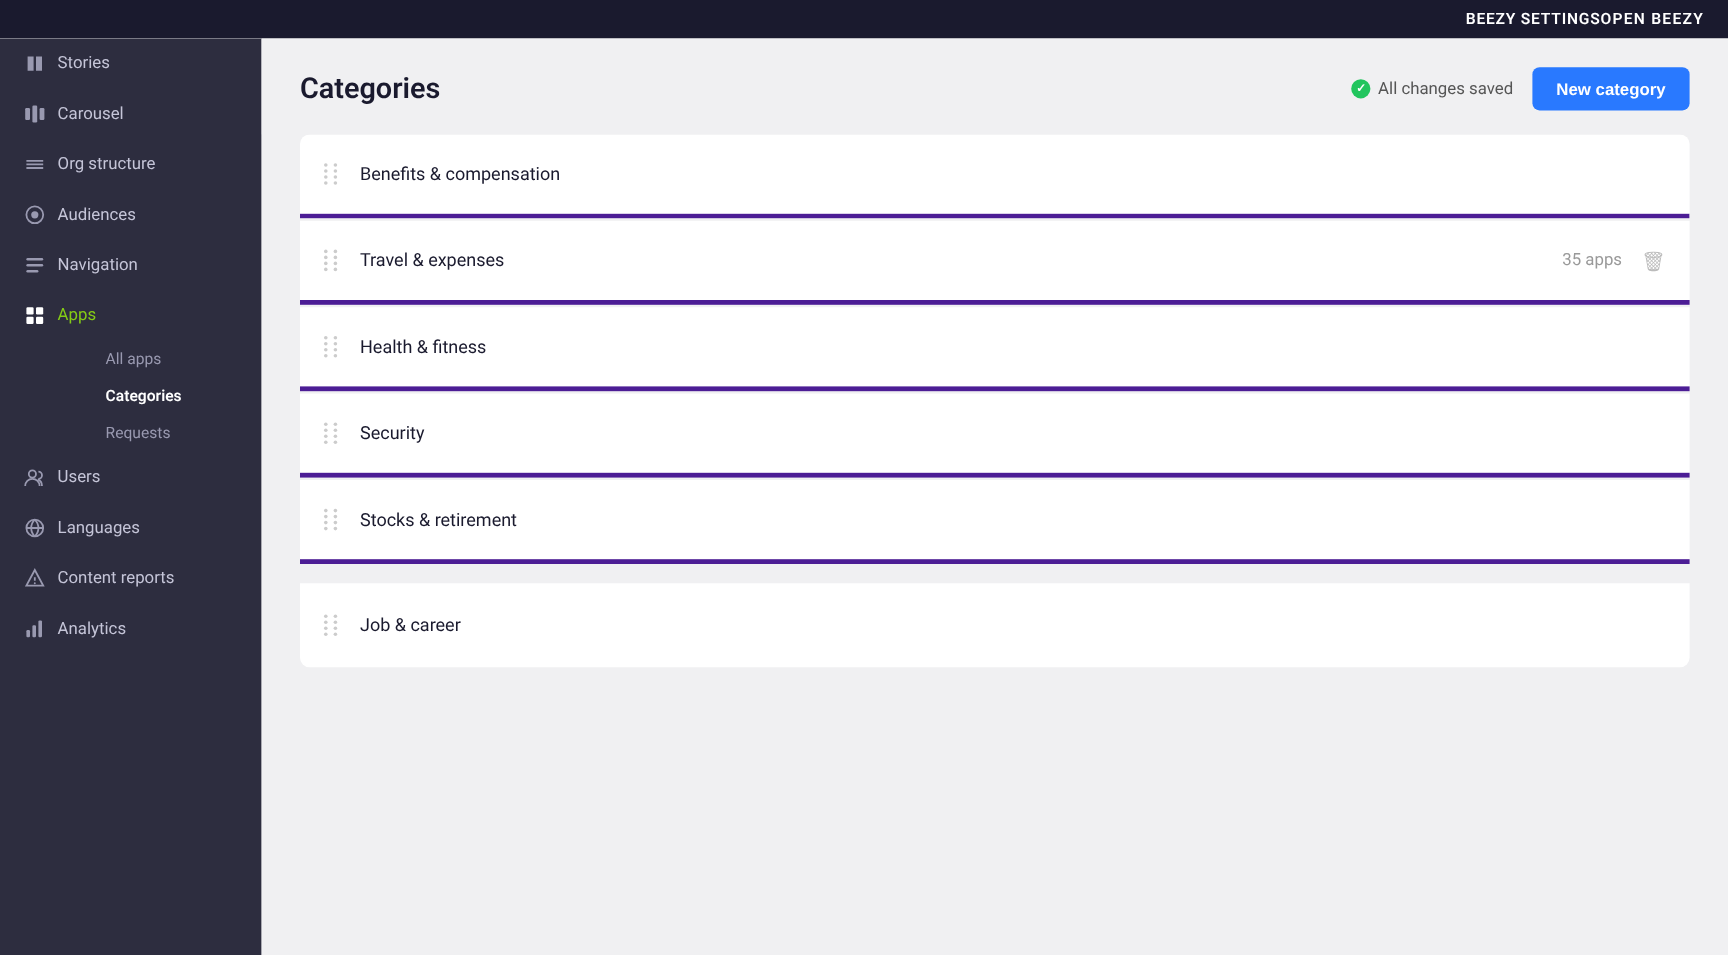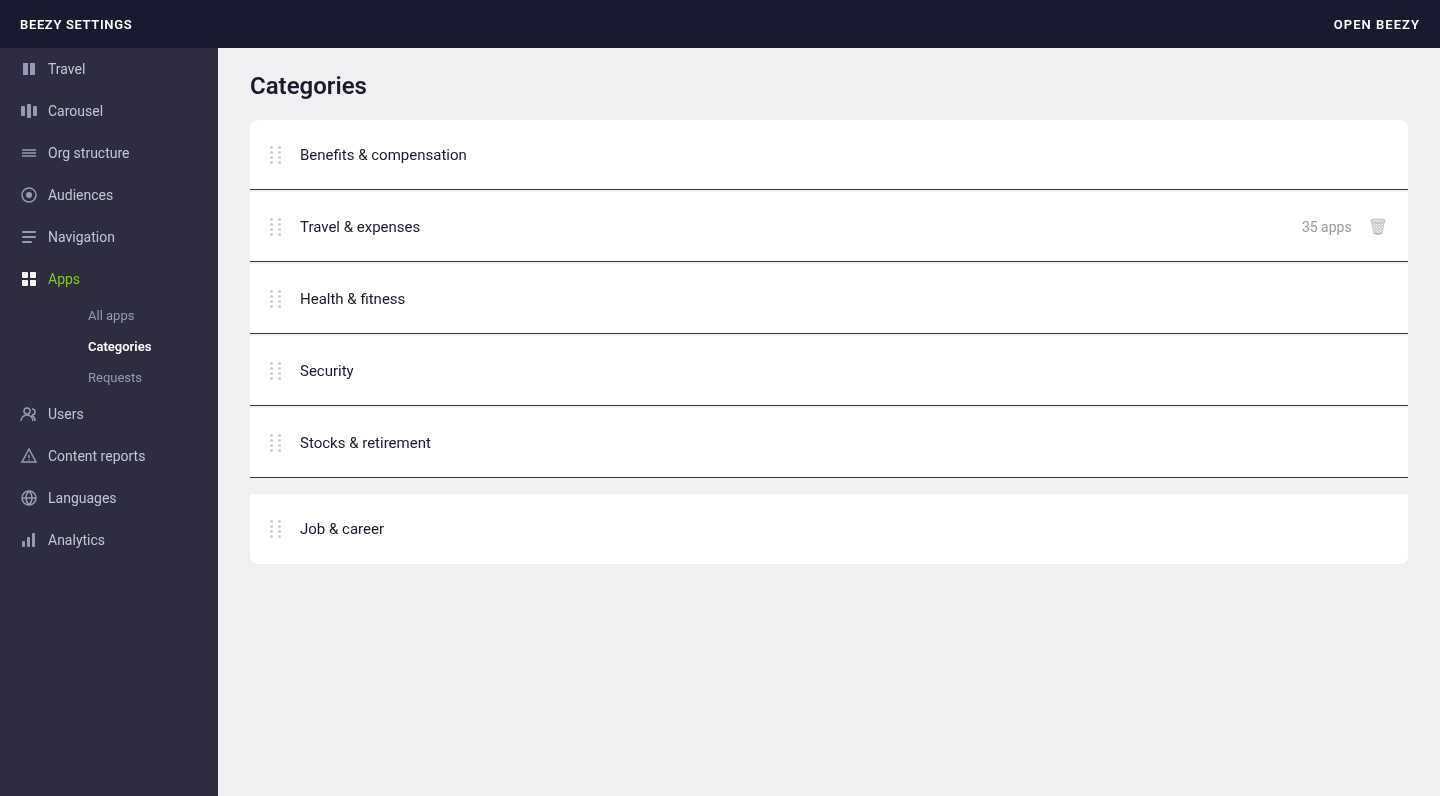--- a/index.html
+++ b/index.html
@@ -1,21 +1,21 @@
 <!DOCTYPE html>
 <html><head>
   <meta charset="utf-8">
   <style>
     * { margin: 0; padding: 0; box-sizing: border-box; }
     body { font-family: -apple-system, BlinkMacSystemFont, 'Segoe UI', Roboto, sans-serif; display: flex; flex-direction: column; height: 796px; width: 1440px; overflow: hidden; background: #f5f5f5; }
 
     
     .topbar {
-      display: flex; align-items: center; justify-content: space-between;
-      background: #1a1a2e; color: #fff; height: 48px; padding: 0 20px; flex-shrink: 0;
+      display: flex; align-items: center; justify-content: flex-end;
+      background: #1a1a2e; color: #fff; height: 32px; padding: 0 20px; flex-shrink: 0;
     }
     .topbar-title { font-size: 13px; font-weight: 600; letter-spacing: 0.05em; color: #fff; }
     .topbar-open { font-size: 13px; font-weight: 600; letter-spacing: 0.08em; color: #fff; cursor: pointer; }
 
     
     .layout { display: flex; flex: 1; overflow: hidden; }
 
     
     .sidebar {
       width: 218px; background: #2d2d3f; color: #c5c5d8; flex-shrink: 0;
@@ -53,21 +53,21 @@
     .new-category-btn {
       background: #2979ff; color: #fff; border: none; border-radius: 6px;
       padding: 10px 20px; font-size: 14px; font-weight: 600; cursor: pointer;
     }
 
     
     .categories-list { flex: 1; overflow-y: auto; padding: 0 32px 32px 32px; }
     .category-item {
       background: #fff; border-radius: 0; margin-bottom: 2px;
       display: flex; align-items: center; padding: 0 20px; height: 70px;
-      border-bottom: 1px solid #4c1d95;
+      border-bottom: 4px solid #4c1d95;
       position: relative;
     }
     .category-item:first-child { border-radius: 8px 8px 0 0; }
     .category-item:last-child { border-radius: 0 0 8px 8px; border-bottom: none; margin-top: 16px; }
     .category-item:only-child { border-radius: 8px; }
 
     .drag-handle {
       display: grid; grid-template-columns: 1fr 1fr; gap: 2px;
       width: 14px; margin-right: 16px; flex-shrink: 0; cursor: grab;
     }
@@ -93,21 +93,21 @@
 
 <div class="layout">
 
   <nav class="sidebar">
     <div class="sidebar-item">
       <span class="sidebar-icon">
         <svg width="18" height="18" viewBox="0 0 18 18" fill="none">
           <path d="M3 3h5v12H3zM10 3h5v12h-5z" fill="#9999b0"></path>
         </svg>
       </span>
-      <span>Travel</span>
+      <span>Stories</span>
     </div>
     <div class="sidebar-item">
       <span class="sidebar-icon">
         <svg width="18" height="18" viewBox="0 0 18 18" fill="none">
           <rect x="1" y="4" width="4" height="10" rx="1" fill="#9999b0"></rect>
           <rect x="7" y="2" width="4" height="14" rx="1" fill="#9999b0"></rect>
           <rect x="13" y="4" width="4" height="10" rx="1" fill="#9999b0"></rect>
         </svg>
       </span>
       <span>Carousel</span>
@@ -164,53 +164,60 @@
           <path d="M1 16c0-3.3 2.7-6 6-6s6 2.7 6 6" stroke="#9999b0" stroke-width="1.5" fill="none"></path>
           <path d="M12 4a3 3 0 010 6" stroke="#9999b0" stroke-width="1.5" fill="none"></path>
           <path d="M15 16c0-2.5-1.5-4.7-3.5-5.5" stroke="#9999b0" stroke-width="1.5" fill="none"></path>
         </svg>
       </span>
       <span>Users</span>
     </div>
     <div class="sidebar-item">
       <span class="sidebar-icon">
         <svg width="18" height="18" viewBox="0 0 18 18" fill="none">
-          <path d="M9 2L2 15h14L9 2z" stroke="#9999b0" stroke-width="1.5" fill="none"></path>
-          <line x1="9" y1="8" x2="9" y2="11" stroke="#9999b0" stroke-width="1.5"></line>
-          <circle cx="9" cy="13" r="0.8" fill="#9999b0"></circle>
-        </svg>
-      </span>
-      <span>Content reports</span>
-    </div>
-    <div class="sidebar-item">
-      <span class="sidebar-icon">
-        <svg width="18" height="18" viewBox="0 0 18 18" fill="none">
           <circle cx="9" cy="9" r="7" stroke="#9999b0" stroke-width="1.5" fill="none"></circle>
           <path d="M9 2c0 0-3 3-3 7s3 7 3 7" stroke="#9999b0" stroke-width="1.5" fill="none"></path>
           <path d="M9 2c0 0 3 3 3 7s-3 7-3 7" stroke="#9999b0" stroke-width="1.5" fill="none"></path>
           <line x1="2" y1="9" x2="16" y2="9" stroke="#9999b0" stroke-width="1.5"></line>
         </svg>
       </span>
       <span>Languages</span>
     </div>
     <div class="sidebar-item">
       <span class="sidebar-icon">
         <svg width="18" height="18" viewBox="0 0 18 18" fill="none">
+          <path d="M9 2L2 15h14L9 2z" stroke="#9999b0" stroke-width="1.5" fill="none"></path>
+          <line x1="9" y1="8" x2="9" y2="11" stroke="#9999b0" stroke-width="1.5"></line>
+          <circle cx="9" cy="13" r="0.8" fill="#9999b0"></circle>
+        </svg>
+      </span>
+      <span>Content reports</span>
+    </div>
+    <div class="sidebar-item">
+      <span class="sidebar-icon">
+        <svg width="18" height="18" viewBox="0 0 18 18" fill="none">
           <rect x="2" y="10" width="3" height="6" rx="1" fill="#9999b0"></rect>
           <rect x="7" y="6" width="3" height="10" rx="1" fill="#9999b0"></rect>
           <rect x="12" y="2" width="3" height="14" rx="1" fill="#9999b0"></rect>
         </svg>
       </span>
       <span>Analytics</span>
     </div>
   </nav>
 
   <main class="main">
     <div class="page-header">
       <h1 class="page-title">Categories</h1>
+      <div class="header-right">
+        <div class="saved-status">
+          <div class="saved-dot"></div>
+          <span>All changes saved</span>
+        </div>
+        <button class="new-category-btn">New category</button>
+      </div>
     </div>
 
     <div class="categories-list" id="categories-container">
 
     <div class="category-item">
           <div class="drag-handle">
             <div class="drag-dot"></div>
             <div class="drag-dot"></div>
             <div class="drag-dot"></div>
             <div class="drag-dot"></div>

